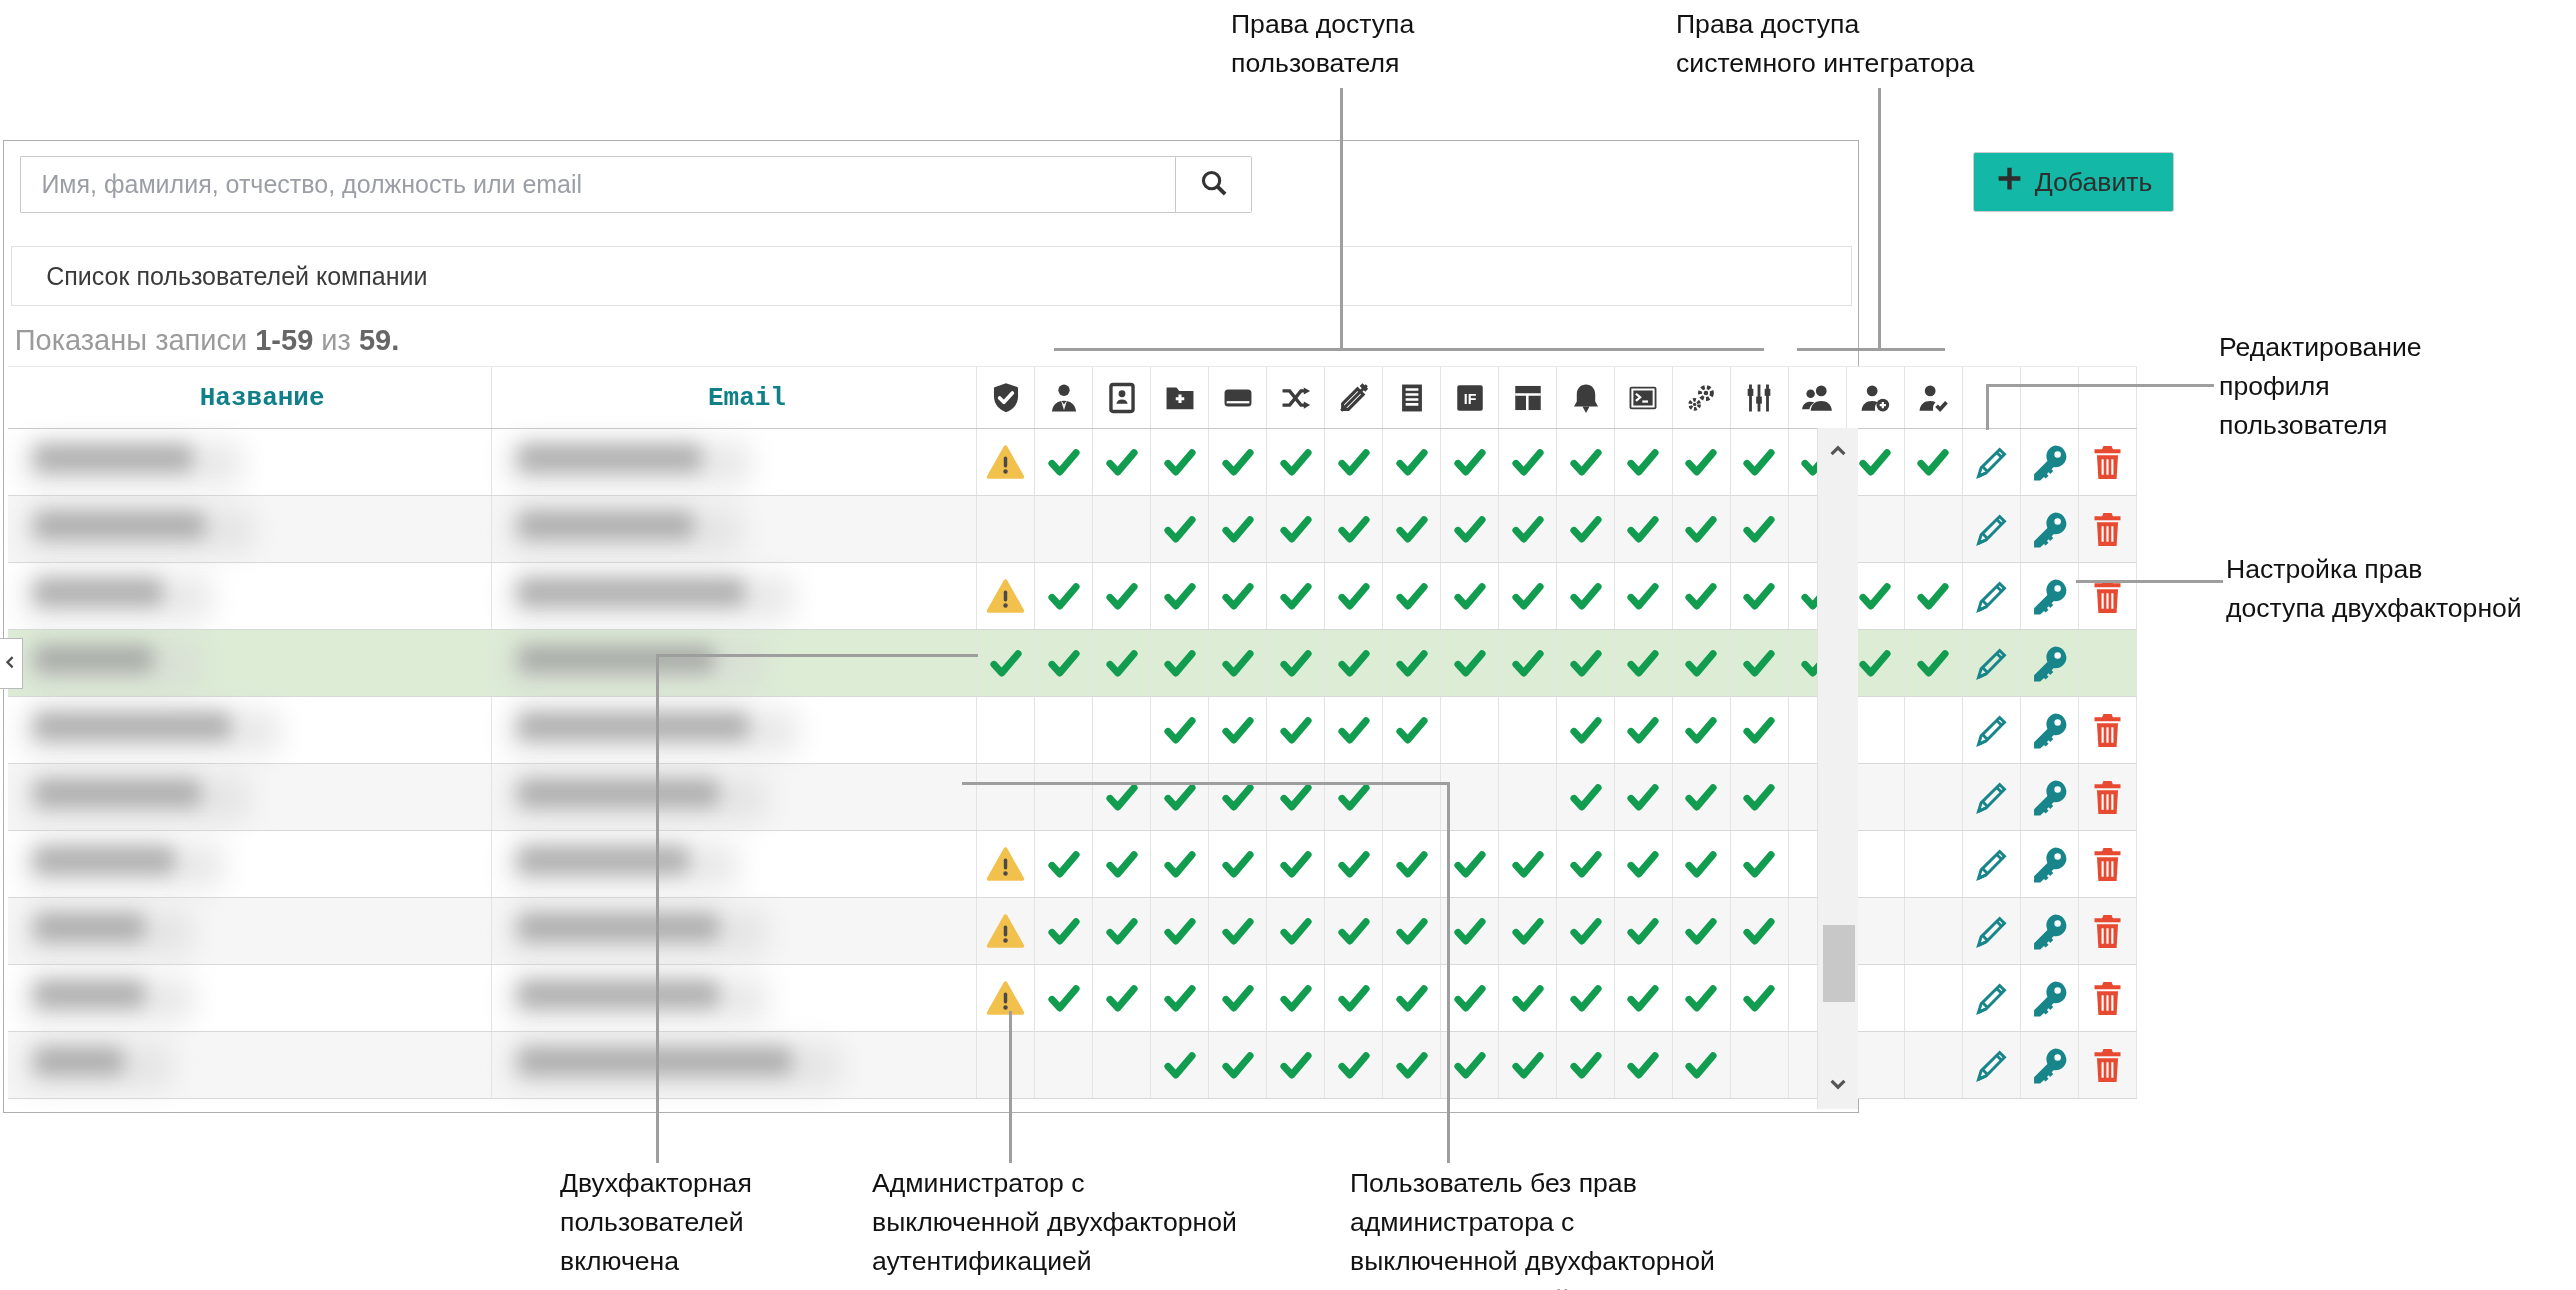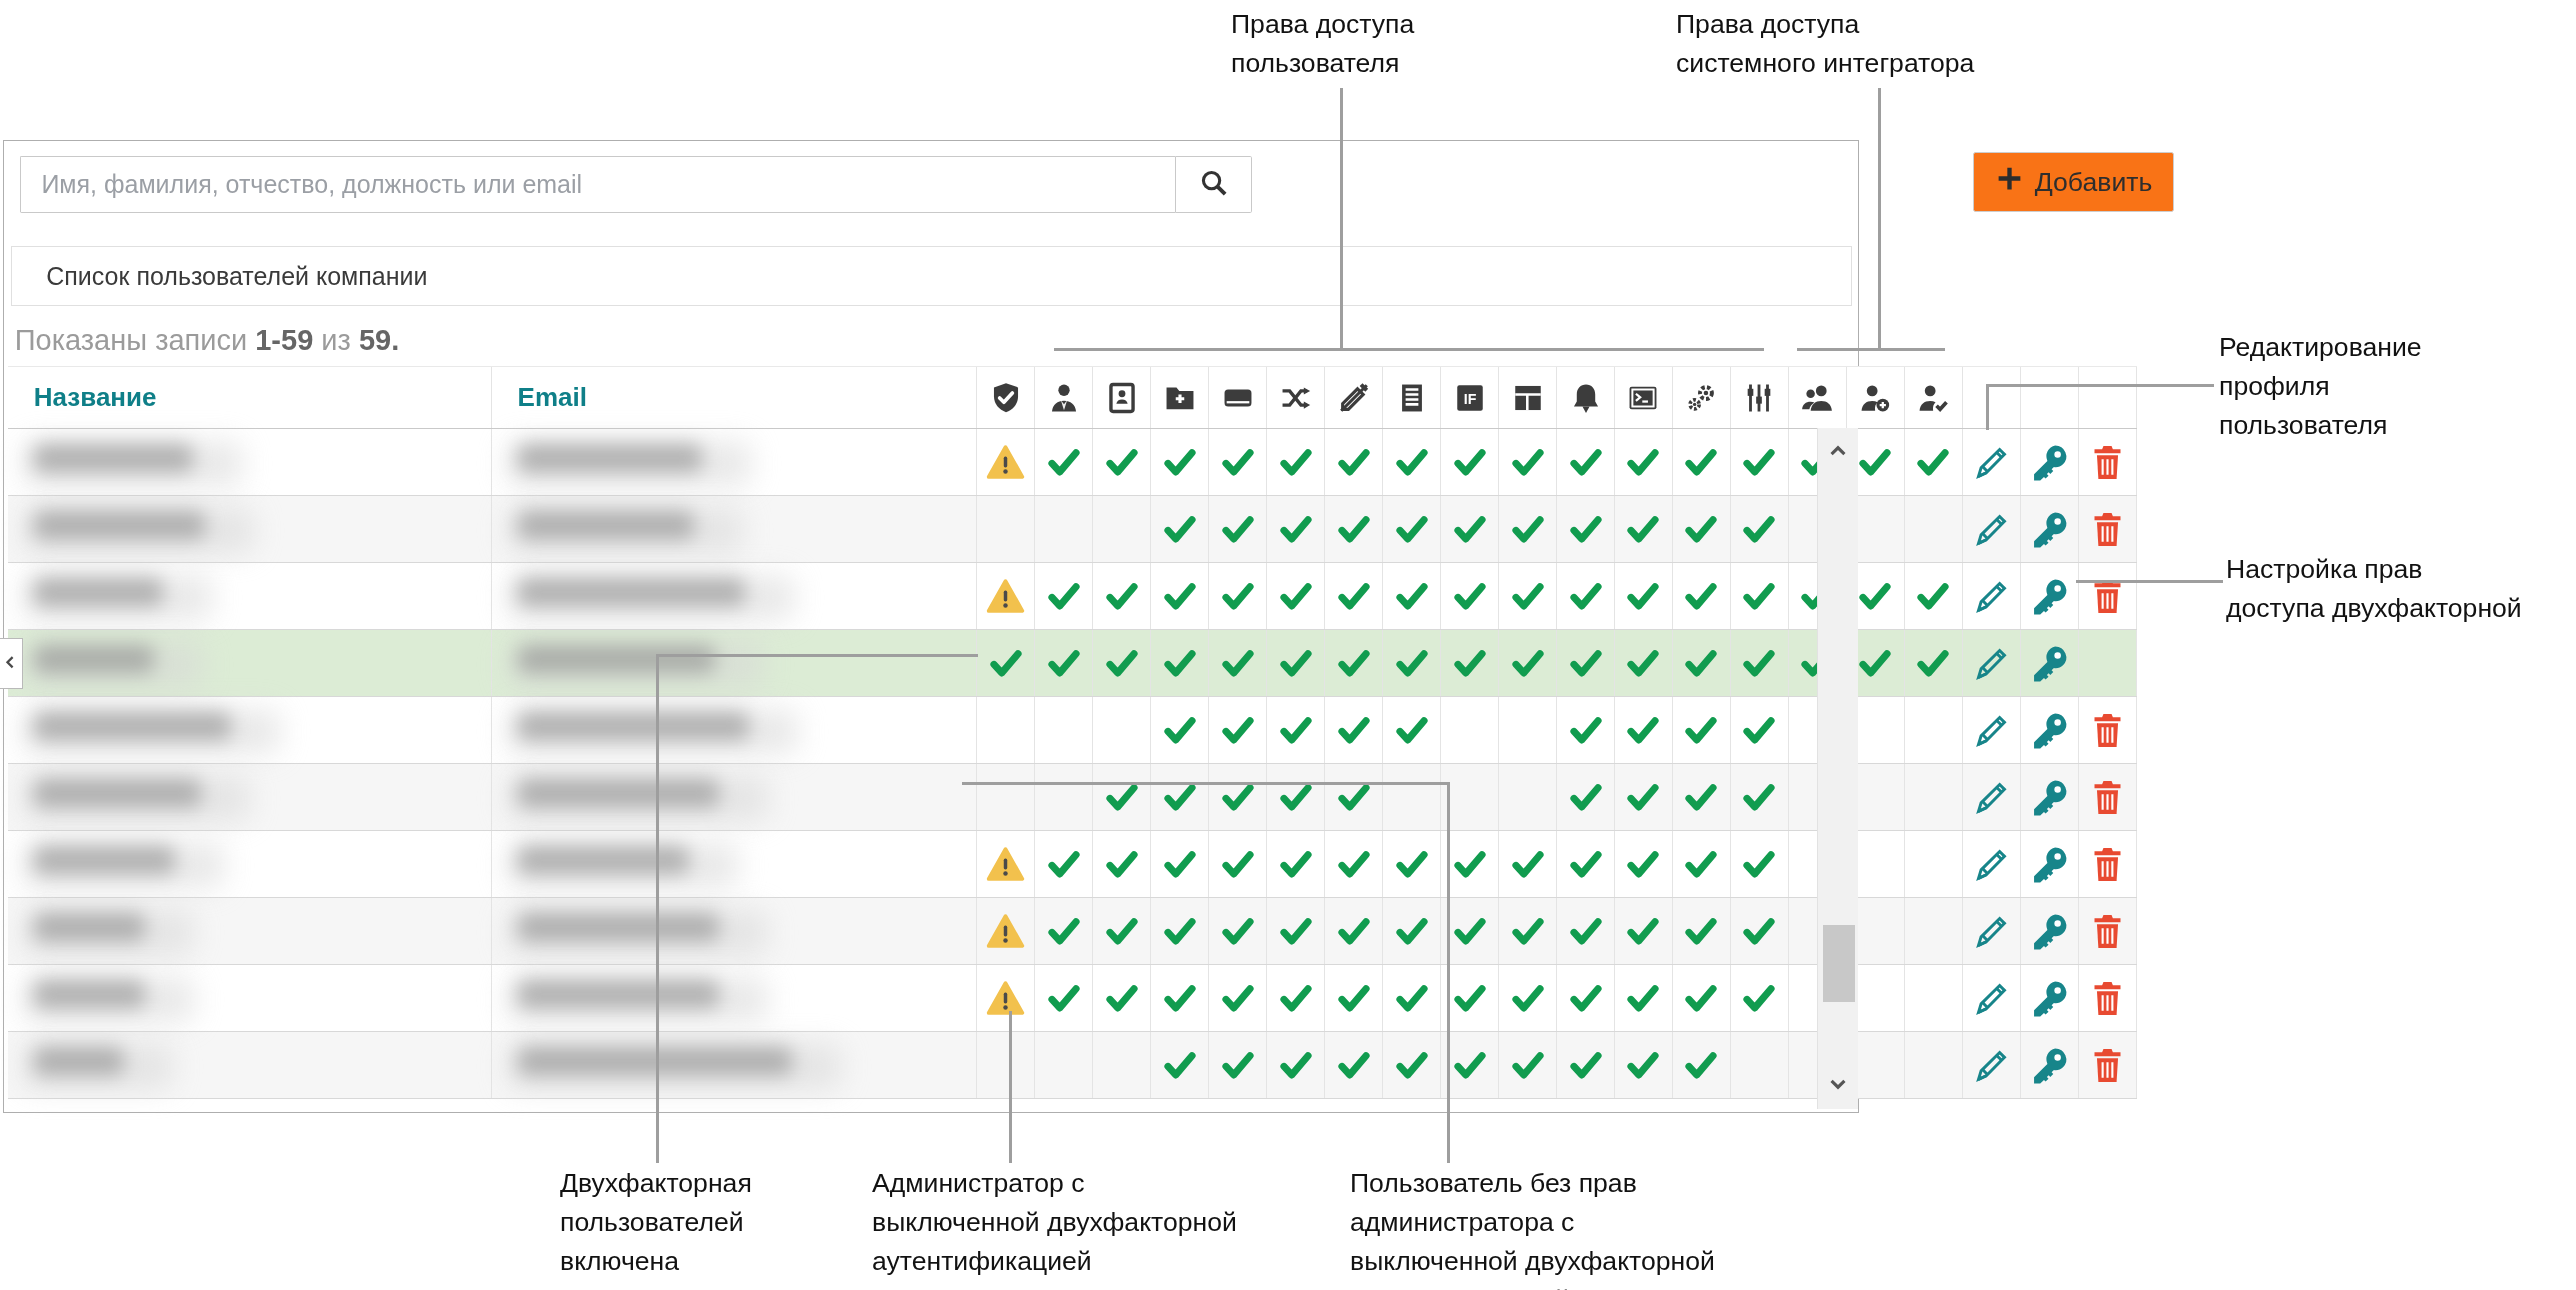--- a/index.html
+++ b/index.html
@@ -8,35 +8,35 @@
   
   .panel{position:absolute;left:3.4px;top:140px;width:1856px;height:973px;
          border:1.7px solid #aeaeae;background:#fff;box-sizing:border-box;z-index:1;}
   .search-input{position:absolute;left:15.4px;top:14.6px;width:1155px;height:57px;box-sizing:border-box;
         border:1.7px solid #c9c9c9;border-right:none;padding:0 20.6px;font-size:25px;color:#555;
         font-family:"Liberation Sans",sans-serif;outline:none;border-radius:1.7px 0 0 1.7px;}
   .search-input::placeholder{color:#9b9fa5;}
   .search-btn{position:absolute;left:1171px;top:14.6px;width:77px;height:57px;background:#fff;
         border:1.7px solid #c9c9c9;border-radius:0 1.7px 1.7px 0;cursor:pointer;display:flex;
         align-items:center;justify-content:center;box-sizing:border-box;}
-  .add-btn{position:absolute;left:1969px;top:11px;width:201px;height:60px;background:#f97316;
+  .add-btn{position:absolute;left:1969px;top:11px;width:201px;height:60px;background:#14b8a6;
         border:1.7px solid #cdcdcd;border-radius:2.6px;display:flex;align-items:center;justify-content:center;
         gap:10.3px;font-size:26.6px;color:#2e2e2e;cursor:pointer;box-sizing:border-box;}
   .band{position:absolute;left:6.9px;top:105px;right:6.9px;height:60px;border:0.9px solid #e0e0e0;
         display:flex;align-items:center;padding-left:34px;font-size:25px;color:#3a3a3a;box-sizing:border-box;}
   .records{position:absolute;left:10.3px;top:183px;font-size:29px;color:#9b9b9b;}
   .records b{color:#666;}
   
   .tbl{position:absolute;left:3.4px;top:225px;width:2129px;}
   .trow{display:flex;height:67px;border-bottom:1.7px solid #d8d8d8;box-sizing:border-box;background:#fff;}
   .trow.stripe{background:#f6f6f6;}
   .trow.hl{background:#dcecd5;}
   .thead{display:flex;height:63px;border-top:0.9px solid #e9e9e9;border-bottom:1.7px solid #c9c9c9;box-sizing:border-box;background:#fff;}
   .cell{box-sizing:border-box;border-right:0.9px solid #e4e4e4;display:flex;align-items:center;justify-content:center;position:relative;}
-  .cell.txt{justify-content:flex-start;padding-left:26px;}
+  .cell.txt{justify-content:center;padding-left:26px;font-family:Liberation Mono, monospace;}
   .c-name{width:484px;}
   .c-email{width:486px;}
   .c-perm{width:58px;}
   .c-act{width:58px;}
   .hdr-link{color:var(--teal-hdr);font-weight:bold;font-size:26px;cursor:pointer;}
   .hicon svg{width:34px;height:34px;display:block;}
   .check svg{width:38px;height:34px;display:block;}
   .warn svg{width:39px;height:38px;display:block;}
   .aicon{cursor:pointer;display:flex;align-items:center;justify-content:center;width:100%;height:100%;}
   .aicon svg{width:39px;height:39px;display:block;}

